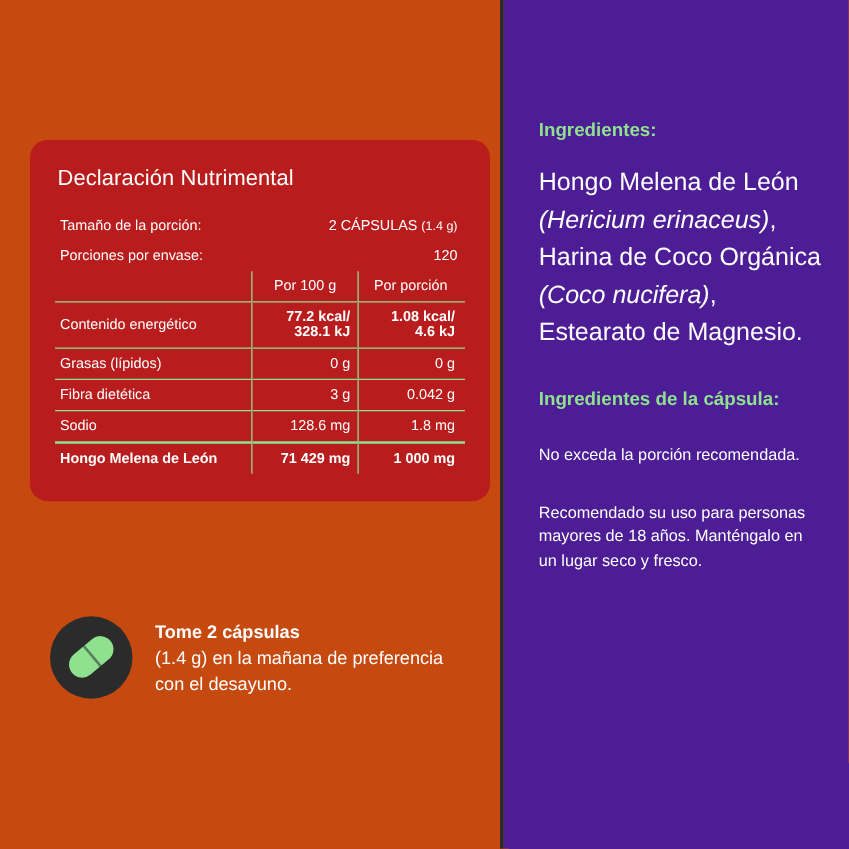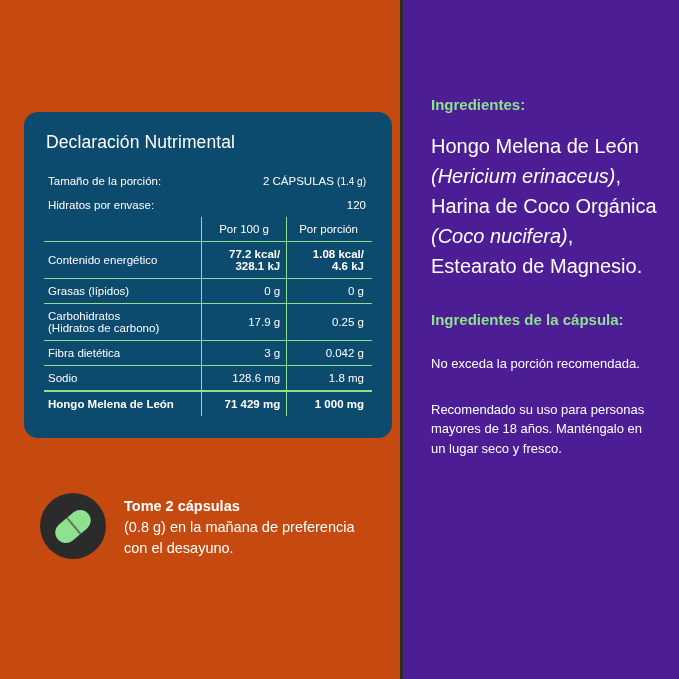--- a/index.html
+++ b/index.html
@@ -39,21 +39,21 @@
     box-sizing: border-box;
     padding: 96px 22px 0 28px;
   }
 
   
   .nutri-card {
     position: absolute;
     left: 24px;
     top: 112px;
     width: 368px;
-    background: #0c4a6e;
+    background: #b91c1c;
     border-radius: 14px;
     box-sizing: border-box;
     padding: 18px 20px 22px 20px;
   }
   .nutri-title {
     color: #ffffff;
     font-size: 17.5px;
     margin: 2px 0 16px 2px;
     letter-spacing: .1px;
   }
@@ -118,21 +118,21 @@
     display: block;
     font-size: 11.5px;
   }
 
   
   .dose {
     position: absolute;
     left: 40px;
     top: 492px;
     display: flex;
-    align-items: flex-end;
+    align-items: center;
   }
   .dose-badge {
     width: 66px;
     height: 66px;
     border-radius: 50%;
     background: #2b2b2b;
     flex: 0 0 auto;
     position: relative;
     margin-right: 18px;
   }
@@ -208,21 +208,21 @@
       <table class="nutri">
         <tbody>
           <tr class="serving-row">
             <td class="col-label" colspan="1">Tamaño de la porción:</td>
             <td class="serving-val" colspan="2">
               <span>2 CÁPSULAS</span>
               <span class="small">(1.4 g)</span>
             </td>
           </tr>
           <tr class="serving-row">
-            <td class="col-label">Hidratos por envase:</td>
+            <td class="col-label">Porciones por envase:</td>
             <td class="serving-val" colspan="2">120</td>
           </tr>
 
           <tr class="hdr">
             <td class="col-label"></td>
             <td class="col-a">Por 100 g</td>
             <td class="col-b">Por porción</td>
           </tr>
 
           <tr class="rowline">
@@ -236,28 +236,20 @@
               <span>4.6 kJ</span>
             </td>
           </tr>
 
           <tr class="rowline">
             <td class="col-label">Grasas (lípidos)</td>
             <td class="col-a">0 g</td>
             <td class="col-b">0 g</td>
           </tr>
 
-          <tr class="rowline">
-            <td class="col-label">
-              <span>Carbohidratos</span>
-              <span class="sub">(Hidratos de carbono)</span>
-            </td>
-            <td class="col-a">17.9 g</td>
-            <td class="col-b">0.25 g</td>
-          </tr>
 
 
           <tr class="rowline">
             <td class="col-label">Fibra dietética</td>
             <td class="col-a">3 g</td>
             <td class="col-b">0.042 g</td>
           </tr>
 
           <tr class="rowline">
             <td class="col-label">Sodio</td>
@@ -273,21 +265,21 @@
         </tbody>
       </table>
     </div>
 
     <div class="dose">
       <div class="dose-badge">
         <div class="capsule"></div>
       </div>
       <div class="dose-text">
         <span class="b">Tome 2 cápsulas</span><br>
-        <span>(0.8 g) en la mañana de preferencia con el desayuno.</span>
+        <span>(1.4 g) en la mañana de preferencia con el desayuno.</span>
       </div>
     </div>
 
   </div>
 
   <div class="divider"></div>
 
   <div class="right-panel">
     <p class="ing-head">Ingredientes:</p>
     <p class="ing-body"><span>Hongo Melena de León </span><em>(Hericium erinaceus)</em><span>, Harina de Coco Orgánica </span><em>(Coco nucifera)</em><span>, Estearato de Magnesio.</span></p>

